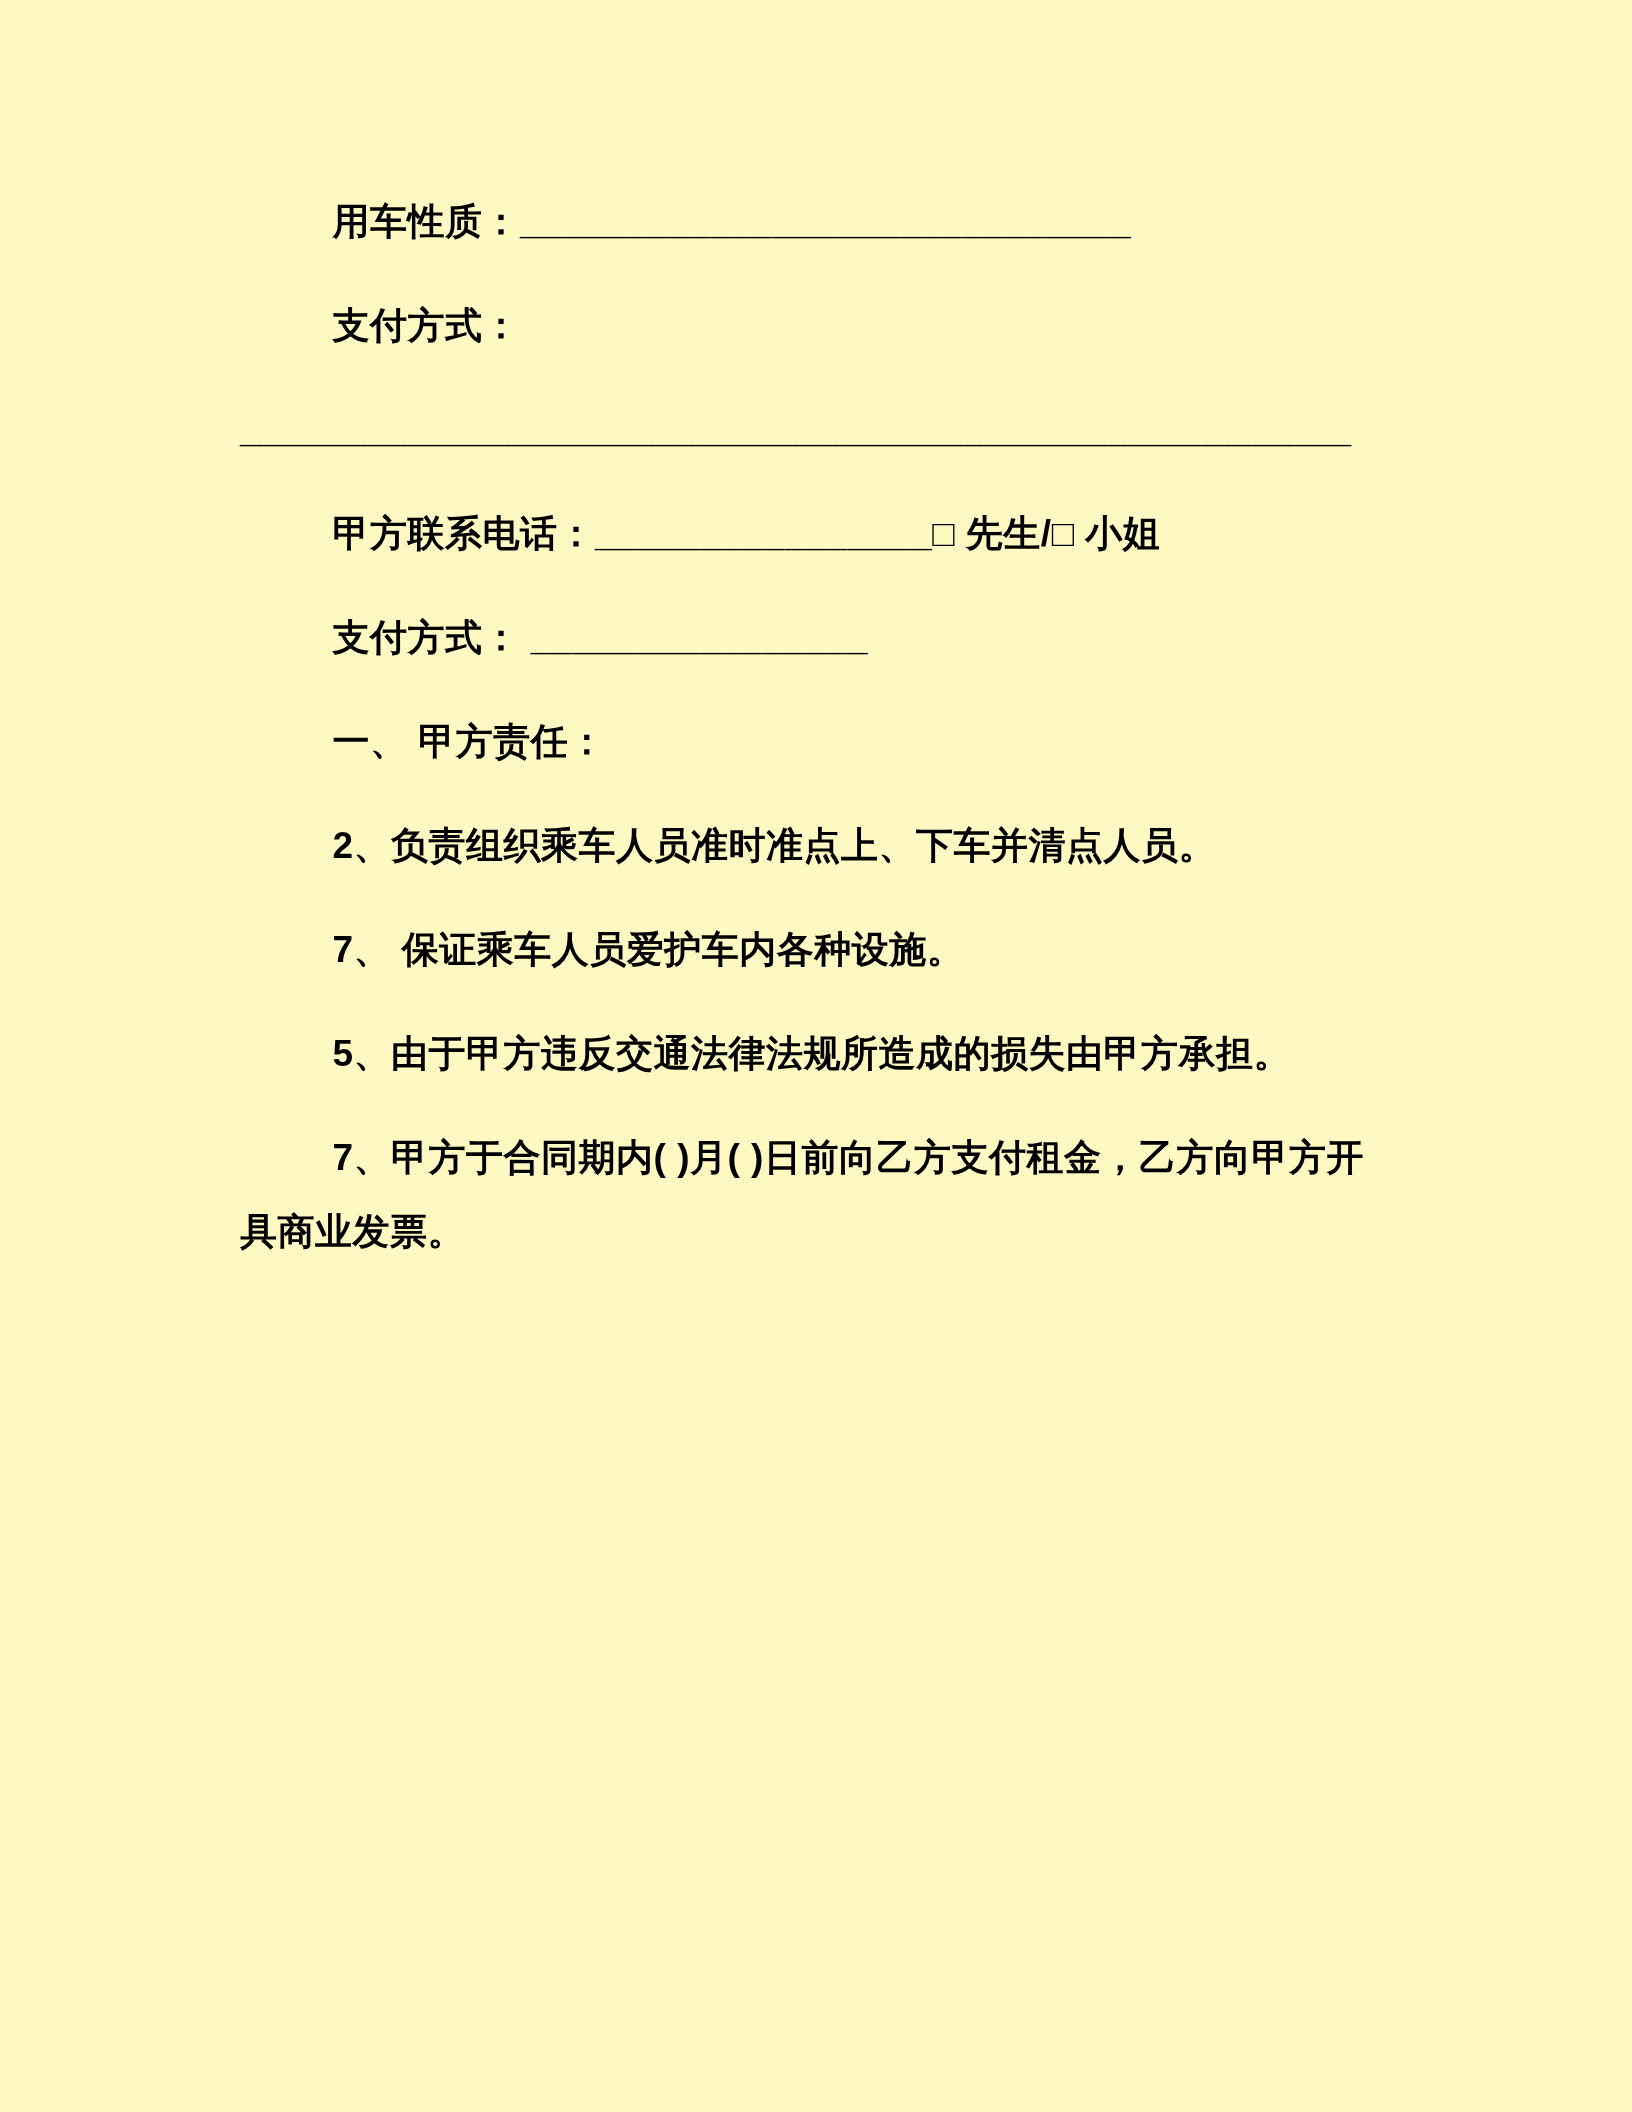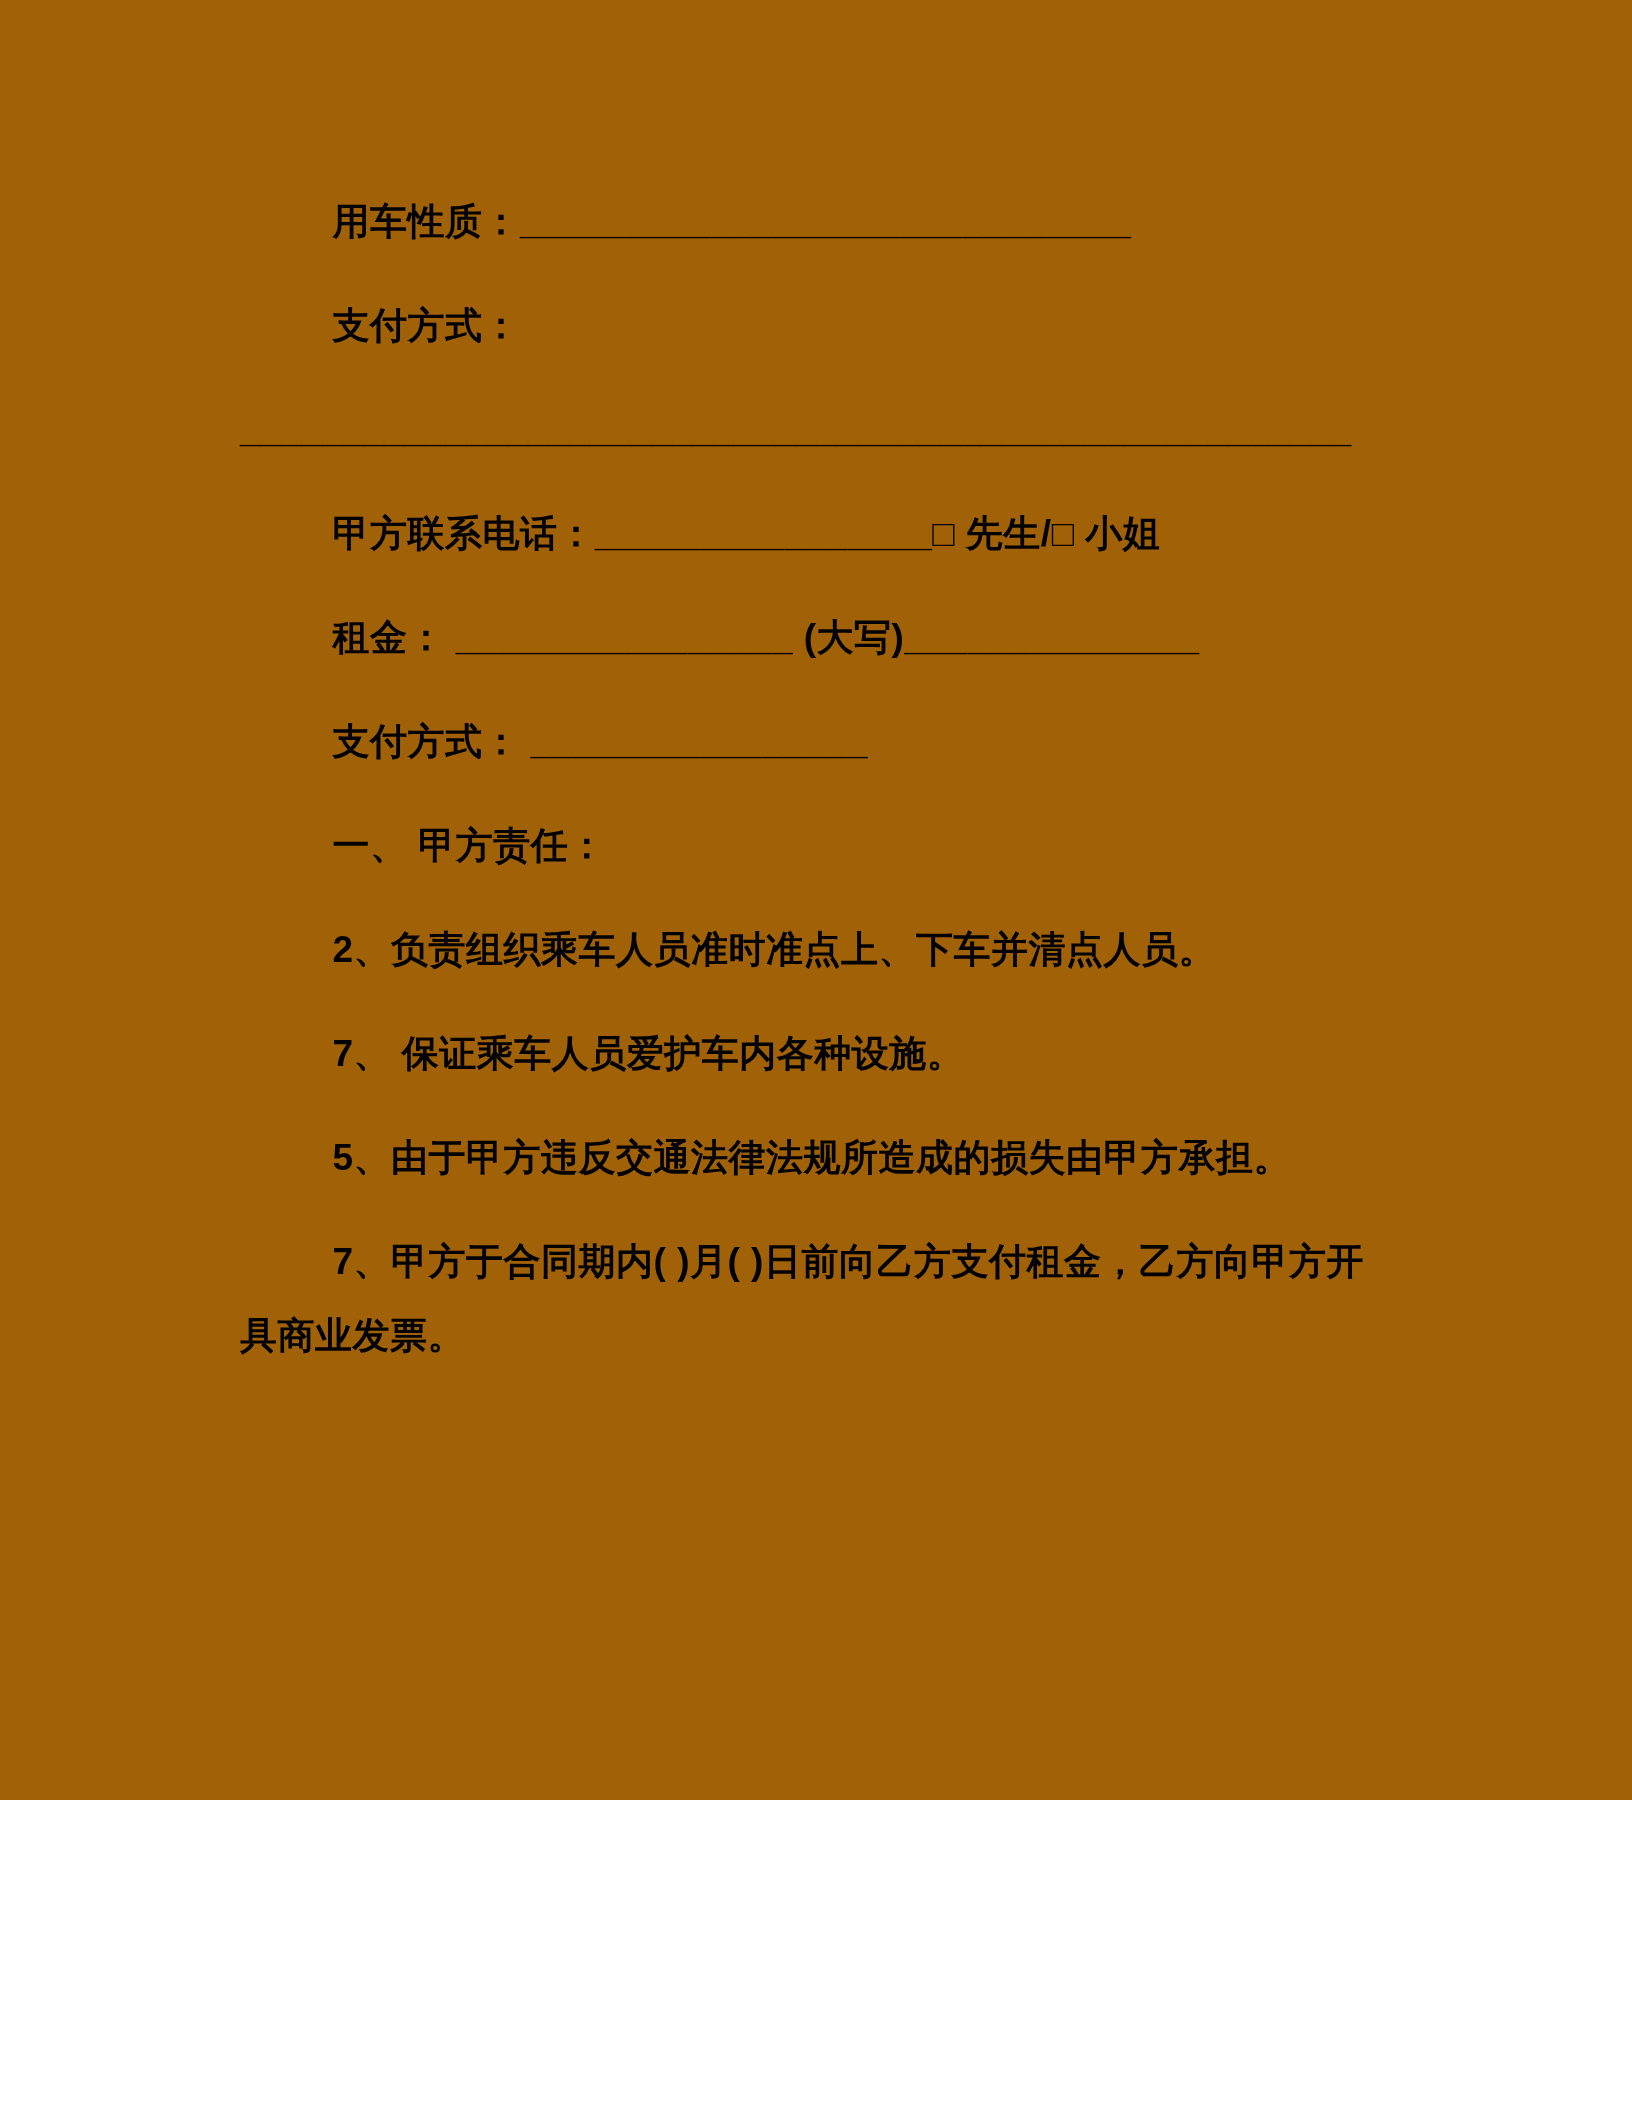--- a/index.html
+++ b/index.html
@@ -9,23 +9,23 @@
   }
   body {
     width: 1632px;
     height: 2112px;
     font-family: "Liberation Sans", "DejaVu Sans", sans-serif;
     color: #000000;
   }
   .page {
     box-sizing: border-box;
     width: 1632px;
-    height: 1800px;
+    height: 2112px;
     padding: 185px 235px 0 240px;
-    background: #a16207;
+    background: #fef9c3;
     overflow: hidden;
   }
   .para {
     font-size: 37px;
     font-weight: 700;
     line-height: 2.0;
     margin: 0 0 30px 0;
     letter-spacing: 0.5px;
     word-break: break-all;
     white-space: normal;
@@ -44,21 +44,20 @@
 
   <p class="para indent">用车性质：_____________________________</p>
 
   <p class="para indent">支付方式：</p>
 
   <p class="para blank-line">______________________________________________________</p>
 
   <p class="para indent">甲方联系电话：________________□ 先生/□ 小姐</p>
 
 
-  <p class="para indent">租金： ________________ (大写)______________</p>
 
   <p class="para indent">支付方式： ________________</p>
 
   <p class="para indent">一、 甲方责任：</p>
 
 
   <p class="para indent">2、负责组织乘车人员准时准点上、下车并清点人员。</p>
 
   <p class="para indent">7、 保证乘车人员爱护车内各种设施。</p>
 

